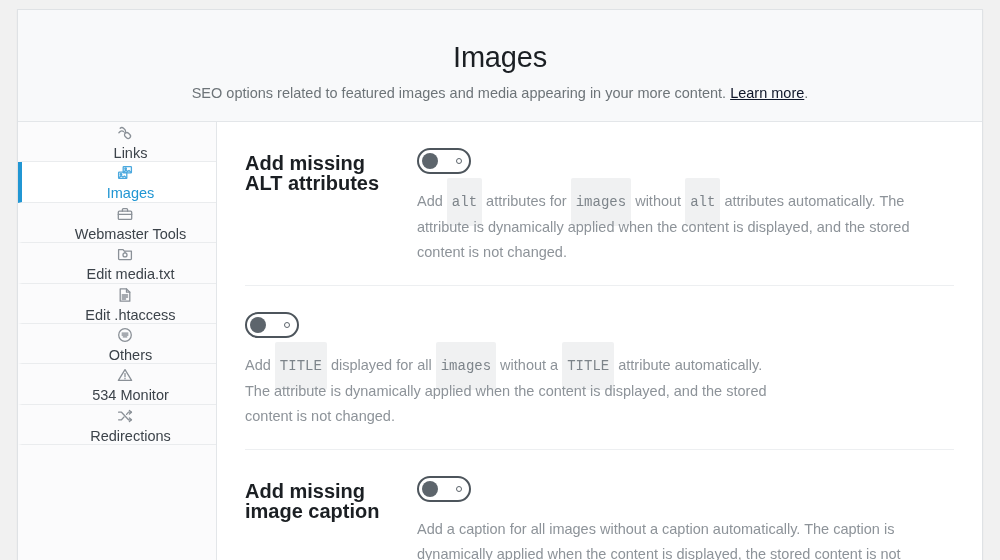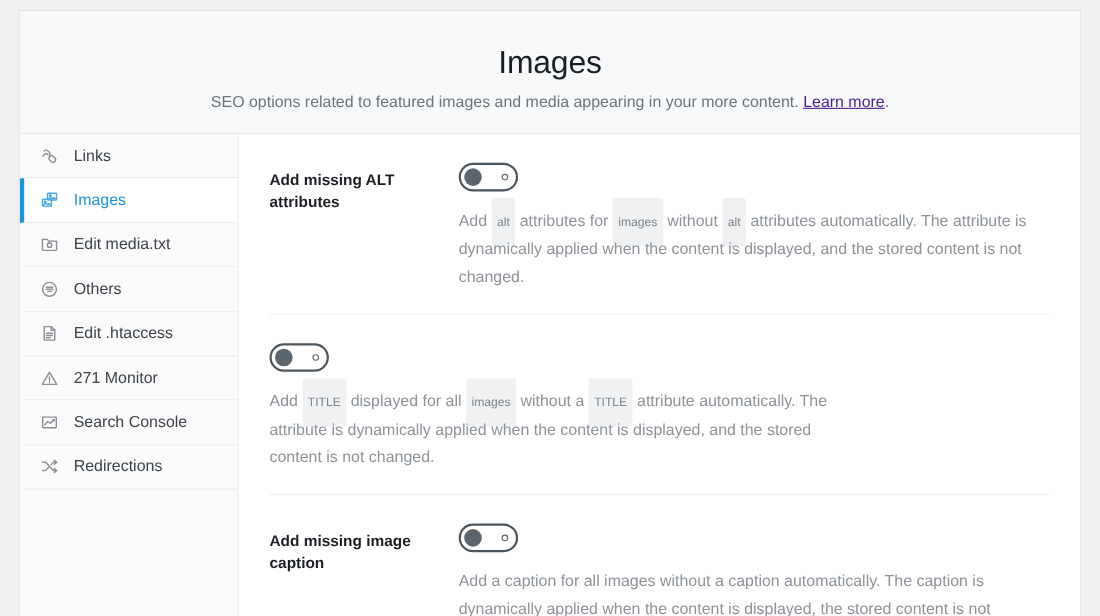--- a/index.html
+++ b/index.html
@@ -47,21 +47,21 @@
   }
 
   .panel-subtitle {
     margin-top: 7px;
     font-size: 14.5px;
     color: #6d7478;
     line-height: 20px;
   }
 
   .panel-subtitle a {
-    color: #4c1d95;
+    color: #0f172a;
     text-decoration: underline;
   }
 
   
   .panel-body {
     display: flex;
     height: 447px;
   }
 
   
@@ -74,20 +74,21 @@
 
   .nav-item {
     display: flex;
     align-items: center;
     height: 40.4px;
     padding-left: 12px;
     border-bottom: 1px solid #eaecee;
     border-left: 4px solid transparent;
     background: #fbfbfc;
     cursor: pointer;
+    flex-direction: column;
   }
 
   .nav-item .nav-icon {
     width: 22px;
     height: 22px;
     flex: 0 0 22px;
     display: flex;
     align-items: center;
     justify-content: center;
     color: #8a9097;
@@ -120,21 +121,21 @@
   .setting-row {
     display: flex;
     padding-top: 26px;
     padding-bottom: 20px;
     border-bottom: 1px solid #edeff1;
   }
   .setting-row:last-child { border-bottom: none; }
 
   .setting-label {
     flex: 0 0 172px;
-    font-size: 14px;
+    font-size: 20px;
     font-weight: bold;
     color: #1b1f23;
     line-height: 19.5px;
     padding-top: 6px;
     padding-right: 10px;
   }
 
   .setting-control { flex: 1 1 auto; }
 
   
@@ -169,22 +170,22 @@
 
   .setting-desc {
     margin-top: 15px;
     font-size: 14.5px;
     color: #8d9399;
     line-height: 25px;
     max-width: 540px;
   }
 
   .setting-desc code {
-    font-family: Liberation Sans, sans-serif;
-    font-size: 11px;
+    font-family: Liberation Mono, monospace;
+    font-size: 14px;
     background: #f0f1f2;
     color: #7d848a;
     padding: 16px 5px;
     border-radius: 2px;
   }
 </style>
 </head>
 <body>
 
 <div class="panel">
@@ -224,78 +225,78 @@
          <path d="M4 14.8 l2.3 -2.1 1.7 1.5 1.4 -1.1 2.2 1.9"></path>
        </g>
             </svg>
           </span>
           <span class="nav-label">Images</span>
         </div>
         <div class="nav-item">
           <span class="nav-icon">
             <svg width="20" height="20" viewBox="0 0 20 20">
               <g stroke="currentColor" fill="none" stroke-width="1.3" stroke-linecap="round" stroke-linejoin="round">
+         <rect x="3.3" y="7.2" width="13.4" height="8.2" rx="1"></rect>
+         <path d="M7.4 7.2 v-1.5 a1 1 0 0 1 1 -1 h3.2 a1 1 0 0 1 1 1 v1.5"></path>
+         <path d="M3.3 10.4 h13.4"></path>
+       </g>
+            </svg>
+          </span>
+          <span class="nav-label">Webmaster Tools</span>
+        </div>
+        <div class="nav-item">
+          <span class="nav-icon">
+            <svg width="20" height="20" viewBox="0 0 20 20">
+              <g stroke="currentColor" fill="none" stroke-width="1.3" stroke-linecap="round" stroke-linejoin="round">
          <path d="M3.6 5.6 h4.4 l1.3 1.6 h7.1 v7.6 a0.8 0.8 0 0 1 -0.8 0.8 h-11.2 a0.8 0.8 0 0 1 -0.8 -0.8 z"></path>
          <circle cx="10" cy="10.9" r="2"></circle>
          <path d="M10 8.9 v-1.1"></path>
        </g>
             </svg>
           </span>
           <span class="nav-label">Edit media.txt</span>
-        </div>
-        <div class="nav-item">
-          <span class="nav-icon">
-            <svg width="20" height="20" viewBox="0 0 20 20">
-              <g stroke="currentColor" fill="none" stroke-width="1.3" stroke-linecap="round" stroke-linejoin="round">
-         <circle cx="10" cy="10" r="6.3"></circle>
-         <path d="M7.1 8.1 h5.8"></path>
-                <path d="M7.1 10 h5.8"></path>
-                <path d="M8.3 11.9 h3.4"></path>
-       </g>
-            </svg>
-          </span>
-          <span class="nav-label">Others</span>
         </div>
         <div class="nav-item">
           <span class="nav-icon">
             <svg width="20" height="20" viewBox="0 0 20 20">
               <g stroke="currentColor" fill="none" stroke-width="1.3" stroke-linecap="round" stroke-linejoin="round">
          <path d="M5.2 3.9 h6.3 l3.3 3.3 v9 h-9.6 z"></path>
          <path d="M11.5 3.9 v3.3 h3.3"></path>
          <path d="M7.2 10 h5.4"></path>
                 <path d="M7.2 12 h5.4"></path>
                 <path d="M7.2 14 h3.4"></path>
        </g>
             </svg>
           </span>
           <span class="nav-label">Edit .htaccess</span>
         </div>
         <div class="nav-item">
           <span class="nav-icon">
             <svg width="20" height="20" viewBox="0 0 20 20">
               <g stroke="currentColor" fill="none" stroke-width="1.3" stroke-linecap="round" stroke-linejoin="round">
+         <circle cx="10" cy="10" r="6.3"></circle>
+         <path d="M7.1 8.1 h5.8"></path>
+                <path d="M7.1 10 h5.8"></path>
+                <path d="M8.3 11.9 h3.4"></path>
+       </g>
+            </svg>
+          </span>
+          <span class="nav-label">Others</span>
+        </div>
+        <div class="nav-item">
+          <span class="nav-icon">
+            <svg width="20" height="20" viewBox="0 0 20 20">
+              <g stroke="currentColor" fill="none" stroke-width="1.3" stroke-linecap="round" stroke-linejoin="round">
          <path d="M10 4.6 L16.6 15.4 H3.4 Z"></path>
          <path d="M10 8.6 v3.1"></path>
                 <path d="M10 13.3 v0.5"></path>
        </g>
             </svg>
           </span>
-          <span class="nav-label">271 Monitor</span>
-        </div>
-        <div class="nav-item">
-          <span class="nav-icon">
-            <svg width="20" height="20" viewBox="0 0 20 20">
-              <g stroke="currentColor" fill="none" stroke-width="1.3" stroke-linecap="round" stroke-linejoin="round">
-         <rect x="3.8" y="5.2" width="12.4" height="9.6" rx="0.7"></rect>
-         <path d="M5.8 12.1 l2.6 -2.9 2.3 1.6 3.3 -3.3"></path>
-         <path d="M13 7.5 h1.2 v1.2"></path>
-       </g>
-            </svg>
-          </span>
-          <span class="nav-label">Search Console</span>
+          <span class="nav-label">534 Monitor</span>
         </div>
         <div class="nav-item">
           <span class="nav-icon">
             <svg width="20" height="20" viewBox="0 0 20 20">
               <g stroke="currentColor" fill="none" stroke-width="1.3" stroke-linecap="round" stroke-linejoin="round">
          <path d="M3.6 6.2 h2.9 l7 7.6 h2.9"></path>
          <path d="M3.6 13.8 h2.9 l2.6 -2.9"></path>
          <path d="M11.6 8.4 l1.9 -2.2 h2.9"></path>
          <path d="M14.4 4.4 l2.1 1.8 -2.1 1.8"></path>
          <path d="M14.4 12 l2.1 1.8 -2.1 1.8"></path>

